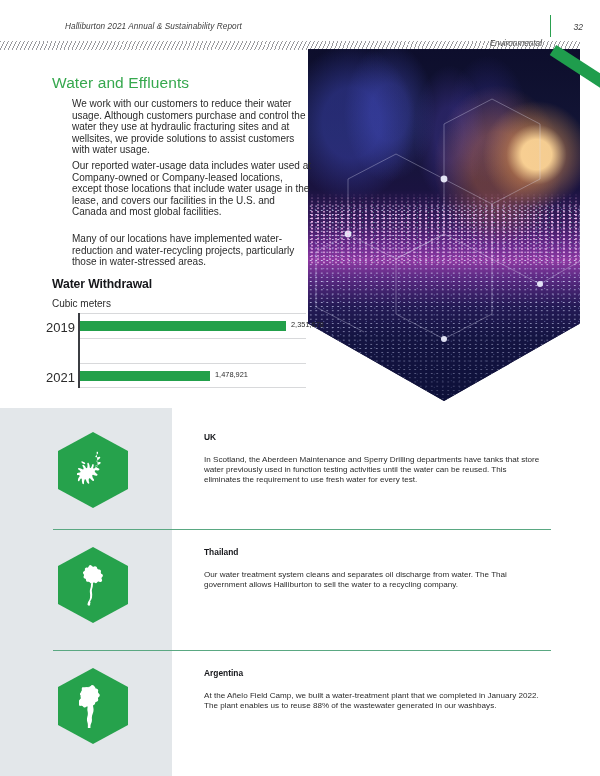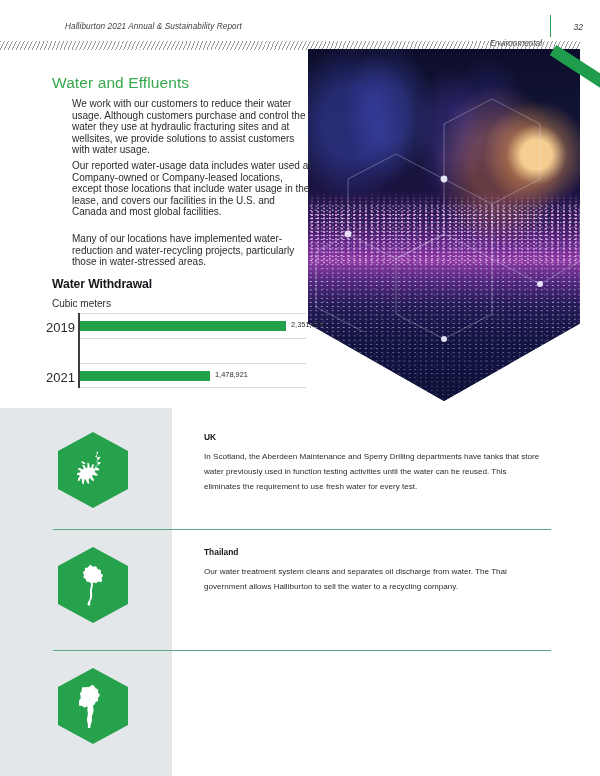--- a/index.html
+++ b/index.html
@@ -144,21 +144,21 @@
   .case-row{ position:absolute; left:0; width:600px; }
   .hexwrap{ position:absolute; left:58px; width:70px; height:76px; }
   .hex{
     width:70px; height:76px; background:#26a24c;
     clip-path:polygon(50% 0%, 100% 25%, 100% 75%, 50% 100%, 0% 75%, 0% 25%);
     display:flex; align-items:center; justify-content:center;
   }
   .hex svg{ display:block; }
   .case-body{ position:absolute; left:204px; width:340px; }
   .case-title{ font-size:8.4px; font-weight:bold; color:#16171b; }
-  .case-text{ font-size:8.1px; line-height:15px; color:#2b2b2b; margin-top:7px; }
+  .case-text{ font-size:8.1px; line-height:10px; color:#2b2b2b; margin-top:13px; }
   .divider{
     position:absolute; left:53px; width:498px; height:1px; background:#5aa882;
   }
 </style>
 </head>
 <body>
 
 <div class="page-header">
   <div class="hdr-title">Halliburton 2021 Annual &amp; Sustainability Report</div>
   <div class="hdr-section">Environmental</div>
@@ -260,14 +260,16 @@
     <div class="hex">
       <svg width="28" height="44" viewBox="0 0 28 44">
         <path fill="#ffffff" d="M12.4 1.3c1.3-.6 2.8.2 3 1.6.1.9.8 1.5 1.7 1.5 1.5 0 2.5 1.5 2 2.9-.3.8 0 1.7.7 2.1 1.3.8 1.3 2.7 0 3.5-.7.4-1 1.3-.7 2.1.4 1.2-.4 2.5-1.6 2.7-.8.1-1.4.8-1.4 1.6 0 1.3-1.3 2.2-2.5 1.8-.8-.3-1.6.1-1.9.9-.4 1.2-1.9 1.6-2.9.8-.6-.5-1.5-.4-2 .2-.8.9-2.3.7-2.8-.4-.3-.8-1.2-1.1-2-.8-1.2.5-2.5-.5-2.3-1.8.1-.8-.4-1.6-1.2-1.8"></path>
         <path fill="#ffffff" d="M13.9 2.2c1.6-.3 2.9 1.2 2.5 2.8-.2.9.3 1.8 1.2 2 1.5.4 2 2.3.9 3.4-.6.6-.7 1.6-.2 2.3.9 1.2.2 2.9-1.3 3.1-.8.1-1.4.8-1.4 1.6 0 1.5-1.6 2.4-2.9 1.7-.7-.4-1.6-.2-2.1.5-.8 1.1-2.5.9-3-.4-.3-.7-1-1.1-1.8-1-1.3.2-2.4-.9-2.2-2.2.1-.8-.3-1.5-1-1.8-1.2-.5-1.5-2.1-.5-3 .6-.5.7-1.4.3-2.1-.7-1.2.1-2.8 1.5-2.8.8 0 1.5-.6 1.6-1.4.2-1.4 1.7-2.2 3-1.5.7.4 1.6.2 2.1-.4.3-.4.7-.7 1.3-.8z"></path>
         <path fill="#ffffff" d="M14 3.2c.6 0 1.1.5 1.1 1.1v2.9c0 .6.3 1.1.8 1.4 1.2.7 1.4 2.4.4 3.4-.4.4-.6 1-.4 1.6.4 1.3-.6 2.6-2 2.5-.6 0-1.1.3-1.3.8-.5 1.2-2 1.6-3 .8-.5-.4-1.1-.4-1.6 0-1 .8-2.5.3-2.9-.9-.2-.6-.7-1-1.3-1-1.4 0-2.3-1.4-1.8-2.7.2-.6.1-1.2-.4-1.6-1-.9-.8-2.5.4-3.2.5-.3.8-.8.8-1.4V4.3c0-.6.5-1.1 1.1-1.1H14z"></path>
         <path fill="#ffffff" d="M9.2 2.4c2.6-.8 5.3.4 6.4 2.8.3.7.3 1.6 0 2.3-.7 1.7-.8 3.6-.4 5.4.4 1.8.2 3.7-.5 5.4-.7 1.6-.8 3.4-.4 5.1.5 2.1.3 4.4-.6 6.4-.7 1.6-1 3.4-.8 5.1.2 1.7-.1 3.4-.9 4.9-.5 1-.7 2.1-.5 3.2.2.9-.5 1.7-1.4 1.6-.8-.1-1.4-.8-1.3-1.6.2-1.6.1-3.2-.4-4.7-.6-1.9-.6-3.9 0-5.8.5-1.6.6-3.3.2-4.9-.5-2.1-.3-4.4.6-6.4.6-1.4.8-2.9.5-4.4-.4-2-.2-4.1.6-6 .5-1.2.6-2.5.3-3.7-.3-1.2-.1-2.5.6-3.5.9-.4 1.4-.9 2-1.2z"></path>
       </svg>
     </div>
   </div>
   <div class="case-body">
+    <div class="case-title">Argentina</div>
+    <div class="case-text">At the Añelo Field Camp, we built a water-treatment plant that we completed in January 2022. The plant enables us to reuse 88% of the wastewater generated in our washbays.</div>
   </div>
 </div>
 
 </body></html>

